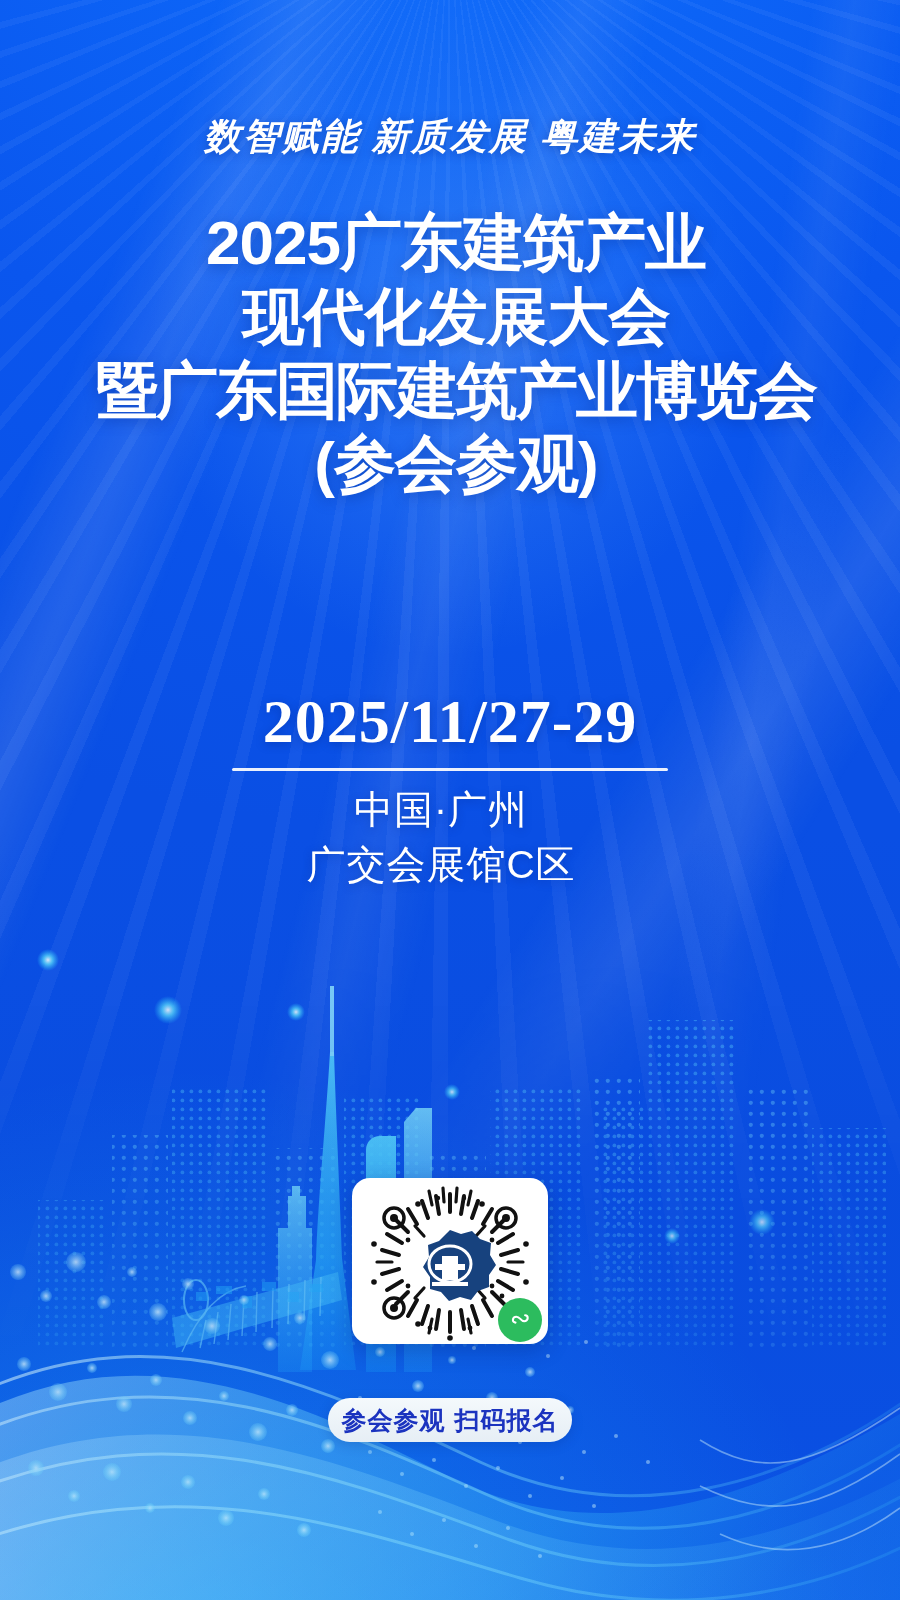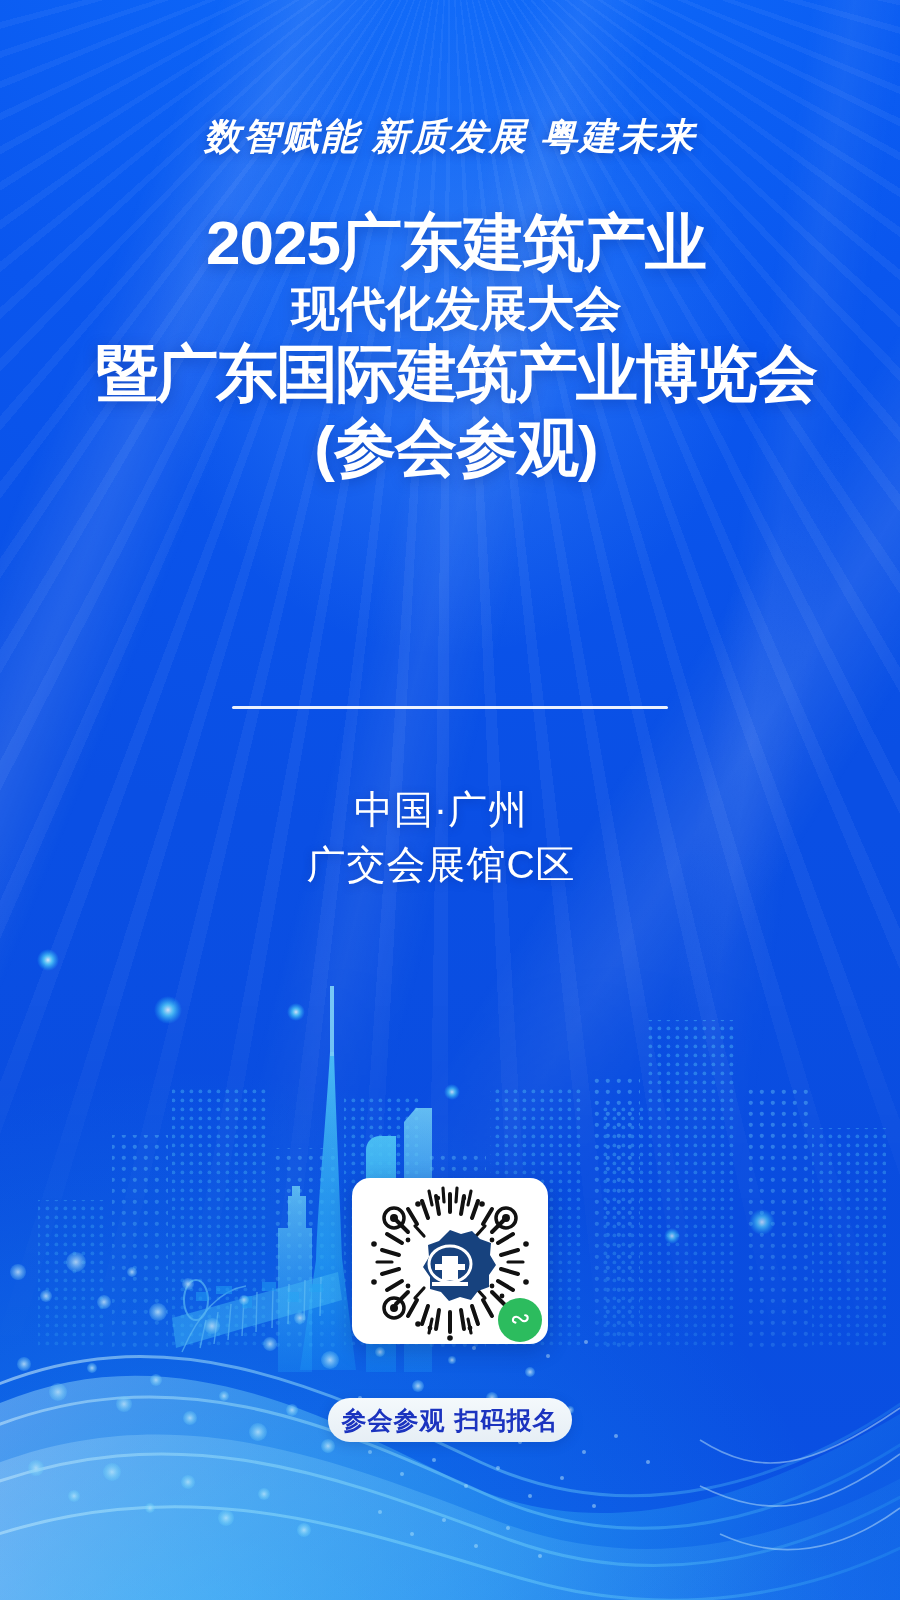--- a/index.html
+++ b/index.html
@@ -72,21 +72,21 @@
 
   .title{
     position:absolute;top:206px;left:12px;right:0;
     text-align:center;color:#fff;
     font-weight:700;
     line-height:1.19;
     text-shadow:0 3px 14px rgba(0,40,140,.40);
   }
   .title .l{display:block;white-space:nowrap;}
   .title .l1{font-size:62px;letter-spacing:-1px;}
-  .title .l2{font-size:48px;letter-spacing:-1px;}
+  .title .l2{font-size:62px;letter-spacing:-1px;}
   .title .l3{font-size:62px;letter-spacing:-2px;}
   .title .l4{font-size:62px;letter-spacing:-1px;}
 
   .datewrap{
     position:absolute;top:690px;left:0;right:0;text-align:center;
   }
   .date{
     display:inline-block;
     font-family:"Liberation Serif","DejaVu Serif",serif;
     font-size:62px;font-weight:700;color:#ffffff;
@@ -383,20 +383,21 @@
     <div class="tagline">数智赋能 新质发展 粤建未来</div>
 
     <div class="title">
       <span class="l l1">2025广东建筑产业</span>
       <span class="l l2">现代化发展大会</span>
       <span class="l l3">暨广东国际建筑产业博览会</span>
       <span class="l l4">(参会参观)</span>
     </div>
 
     <div class="datewrap">
+      <div class="date">2025/11/27-29</div>
       <div class="dateline"></div>
     </div>
 
     <div class="venue">
       <span>中国·广州</span>
       <span>广交会展馆C区</span>
     </div>
 
     <div class="qrcard">
       <svg width="196" height="166" viewBox="0 0 196 166">

